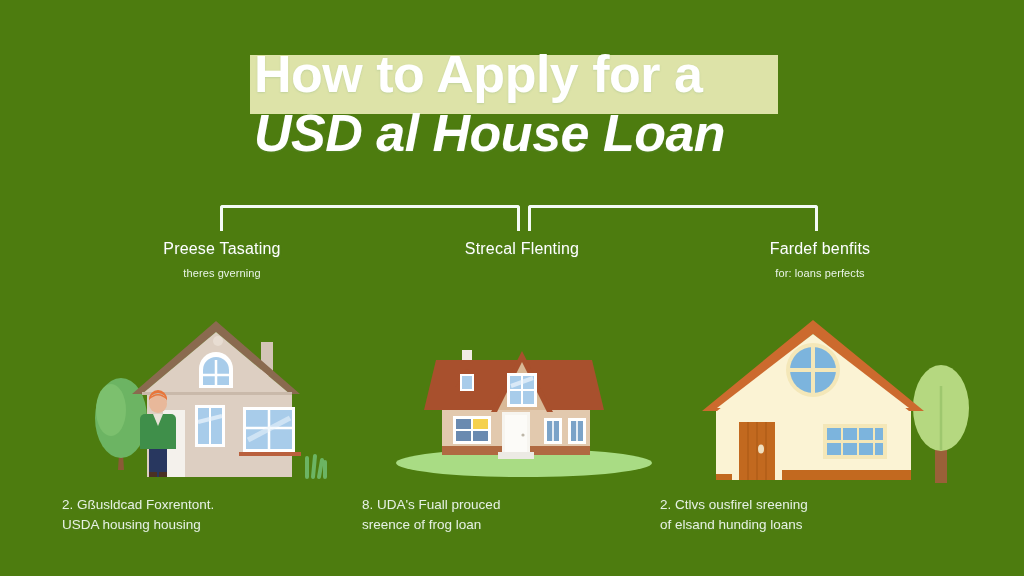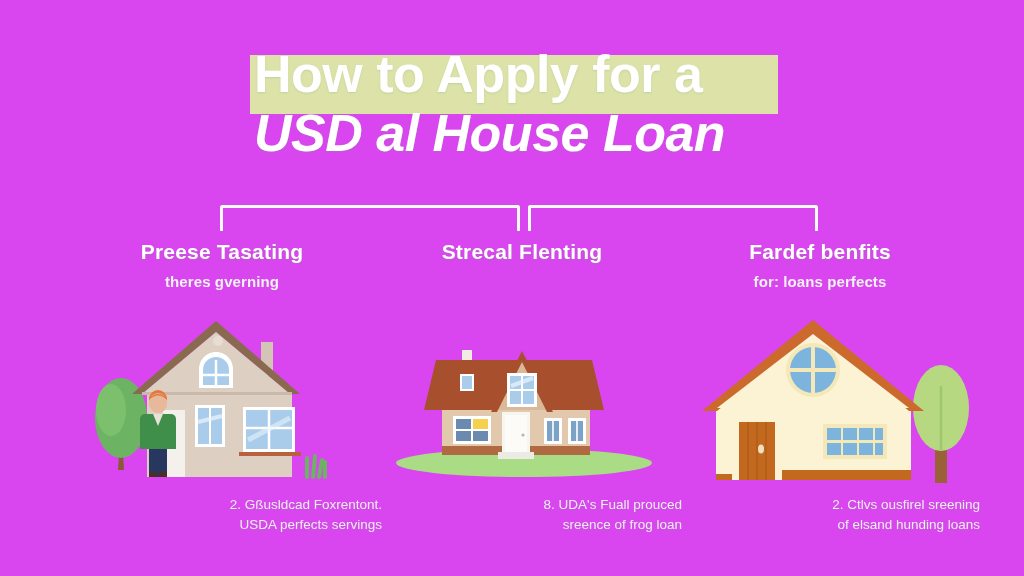--- a/index.html
+++ b/index.html
@@ -5,21 +5,21 @@
 <style>
   * { margin:0; padding:0; box-sizing:border-box; }
   html, body {
     width:1024px; height:576px;
     overflow:hidden;
     font-family:"Liberation Sans", sans-serif;
   }
   #canvas {
     position:relative;
     width:1024px; height:576px;
-    background:#d946ef;
+    background:#4d7c0f;
     overflow:hidden;
   }
 
   
   #title-block {
     position:absolute;
     left:250px; top:44px;
     width:700px; height:140px;
   }
   .title-highlight {
@@ -60,39 +60,39 @@
     position:absolute;
     top:240px;
     width:320px;
     text-align:center;
   }
   #column-1 { left:62px;  }
   #column-2 { left:362px; }
   #column-3 { left:660px; }
 
   .col-heading {
-    font-size:21px;
-    font-weight:bold;
+    font-size:16px;
+    font-weight:normal;
     color:#ffffff;
     letter-spacing:0.2px;
     text-shadow:0 1px 2px rgba(110,160,120,0.3);
   }
   .col-sub {
     margin-top:9px;
-    font-size:15px;
-    font-weight:bold;
+    font-size:11px;
+    font-weight:normal;
     color:#f2fbf4;
     letter-spacing:0.1px;
     opacity:0.95;
   }
   .col-caption {
     position:absolute;
     top:255px;
     width:320px;
-    text-align:right;
+    text-align:left;
     font-size:13.5px;
     line-height:20px;
     color:#f4fbf5;
     opacity:0.92;
     text-shadow:0 1px 2px rgba(110,160,120,0.22);
   }
 
   
   .stage {
     position:absolute;
@@ -114,21 +114,21 @@
   </div>
 
   <div class="bracket" id="bracket-left"></div>
   <div class="bracket" id="bracket-right"></div>
 
   <div class="column" id="column-1">
     <div class="col-heading">Preese Tasating</div>
     <div class="col-sub">theres gverning</div>
     <div class="col-caption">
       <div>2. Gßusldcad Foxrentont.</div>
-      <div>USDA perfects servings</div>
+      <div>USDA housing housing</div>
     </div>
   </div>
 
   <div class="column" id="column-2">
     <div class="col-heading">Strecal Flenting</div>
     <div class="col-caption">
       <div>8. UDA's Fuall prouced</div>
       <div>sreence of frog loan</div>
     </div>
   </div>

